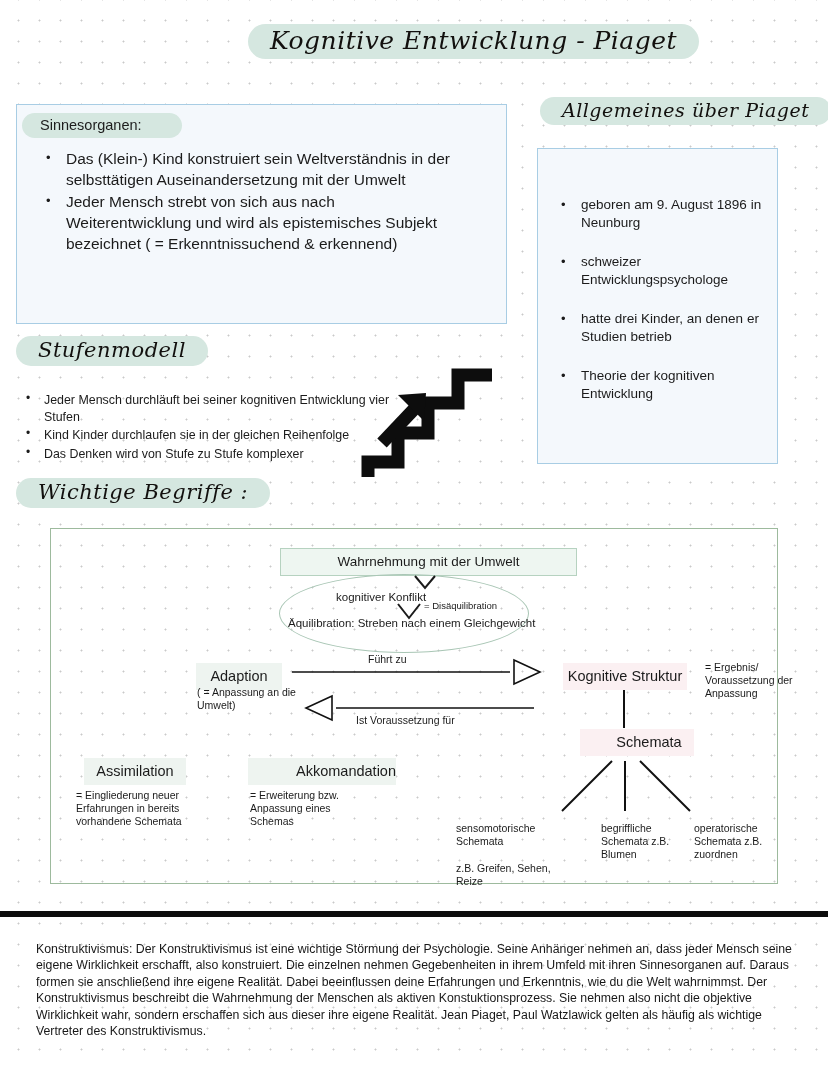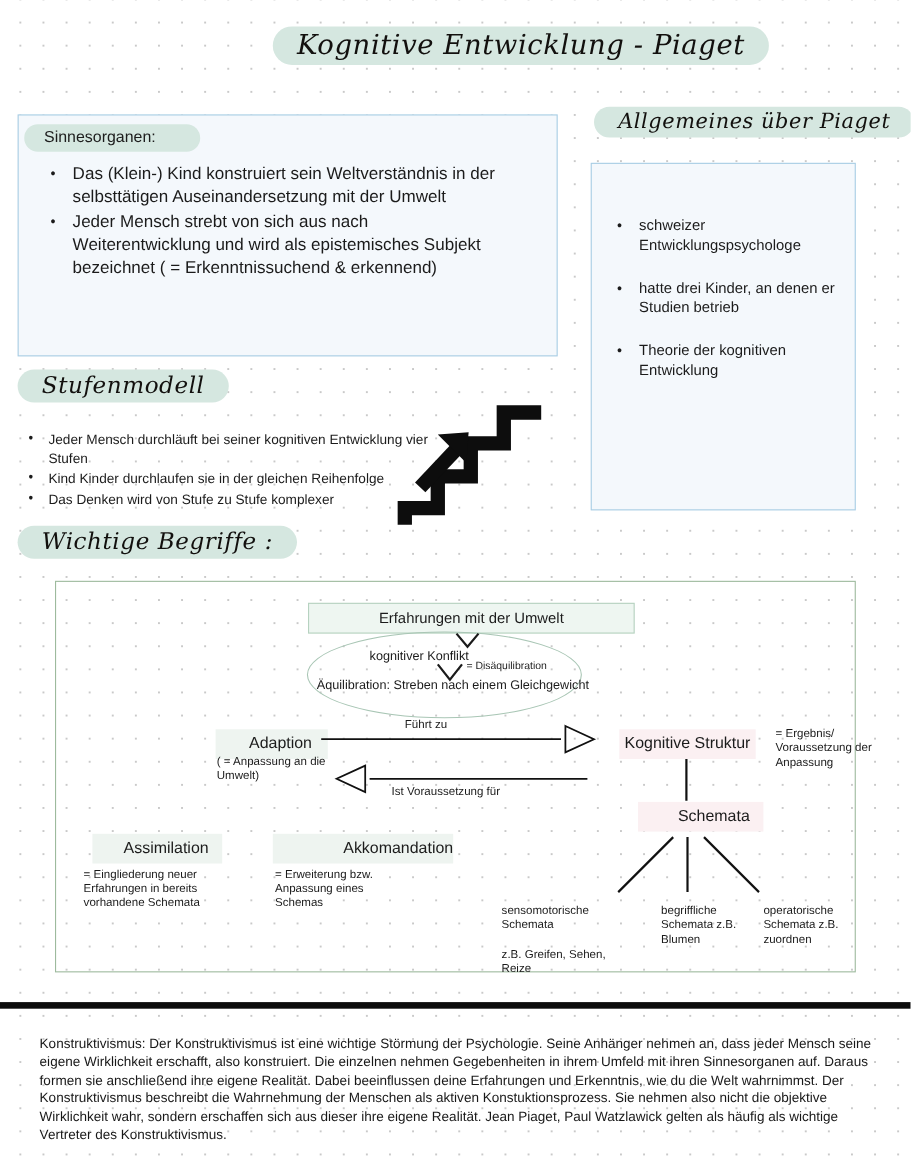--- a/index.html
+++ b/index.html
@@ -159,21 +159,21 @@
     padding: 5px 0 6px 0;
   }
   #kog-struktur { left: 563px; top: 663px; width: 124px; }
   #schemata { left: 580px; top: 729px; width: 90px; padding-left: 24px; }
 
   .mintbox {
     background: #eef4f0;
     font-size: 14.5px;
     color: #1b1b1b;
     text-align: center;
-    padding: 5px 0 6px 16px;
+    padding: 5px 0 6px 0;
   }
   #adaption { left: 196px; top: 663px; width: 86px; }
   #assimilation { left: 84px; top: 758px; width: 102px; }
   #akkomandation { left: 248px; top: 758px; width: 148px; text-align: right; }
 
   .small {
     position: absolute;
     font-size: 10.5px;
     line-height: 13px;
     color: #1b1b1b;
@@ -222,20 +222,21 @@
   <ul id="grund-list" class="blist">
     <li>Das (Klein-) Kind konstruiert sein Weltverständnis in der selbsttätigen Auseinandersetzung mit der Umwelt</li>
     <li>Jeder Mensch strebt von sich aus nach Weiterentwicklung und wird als epistemisches Subjekt bezeichnet ( = Erkenntnissuchend &amp; erkennend)</li>
   </ul>
 
   <div id="subtitle-piaget" class="script">
     <span class="hl">Allgemeines über Piaget</span>
   </div>
   <div id="box-piaget" class="bluebox"></div>
   <ul id="piaget-list" class="blist">
+    <li>geboren am 9. August 1896 in Neunburg</li>
     <li>schweizer Entwicklungspsychologe</li>
     <li>hatte drei Kinder, an denen er Studien betrieb</li>
     <li>Theorie der kognitiven Entwicklung</li>
   </ul>
 
   <div id="h-stufenmodell" class="script">
     <span class="hl">Stufenmodell</span>
   </div>
   <ul id="stufen-list" class="blist">
     <li>Jeder Mensch durchläuft bei seiner kognitiven Entwicklung vier Stufen</li>
@@ -250,21 +251,21 @@
       <path d="M66 28 L64 56 L38 30 Z" fill="#0d0d0d"></path>
     </g>
   </svg>
 
   <div id="h-begriffe" class="script">
     <span class="hl">Wichtige Begriffe :</span>
   </div>
 
   <div id="diagram"></div>
 
-  <div id="erfahrungen" class="dg greenbox">Erfahrungen mit der Umwelt</div>
+  <div id="erfahrungen" class="dg greenbox">Wahrnehmung mit der Umwelt</div>
 
   <div id="ellipse" class="dg"></div>
 
   <svg class="dg" style="left:408px; top:573px;" width="34" height="20" viewBox="0 0 34 20">
     <path d="M7 3 L17 15 L27 3" fill="none" stroke="#1b1b1b" stroke-width="2"></path>
   </svg>
   <svg class="dg" style="left:392px; top:601px;" width="34" height="22" viewBox="0 0 34 22">
     <path d="M6 3 L17 17 L28 3" fill="none" stroke="#1b1b1b" stroke-width="2"></path>
   </svg>
 

